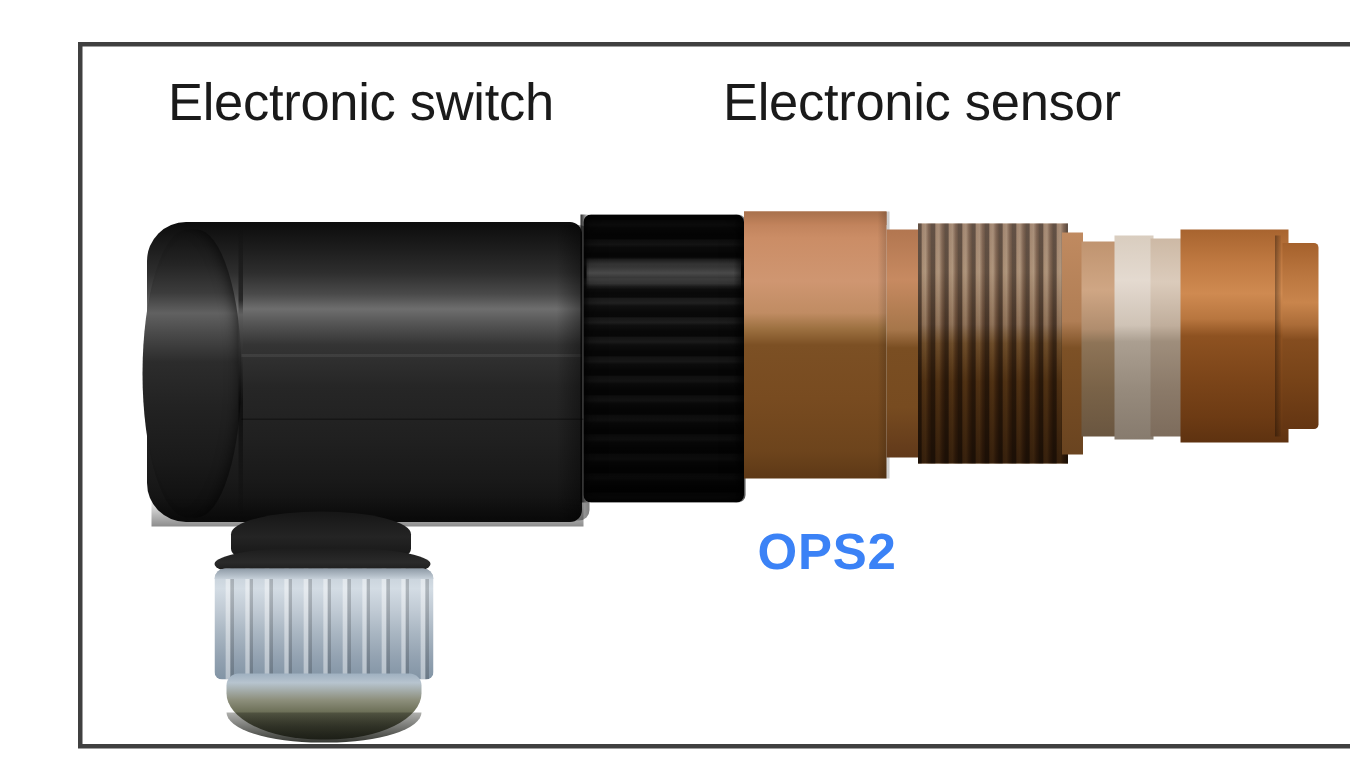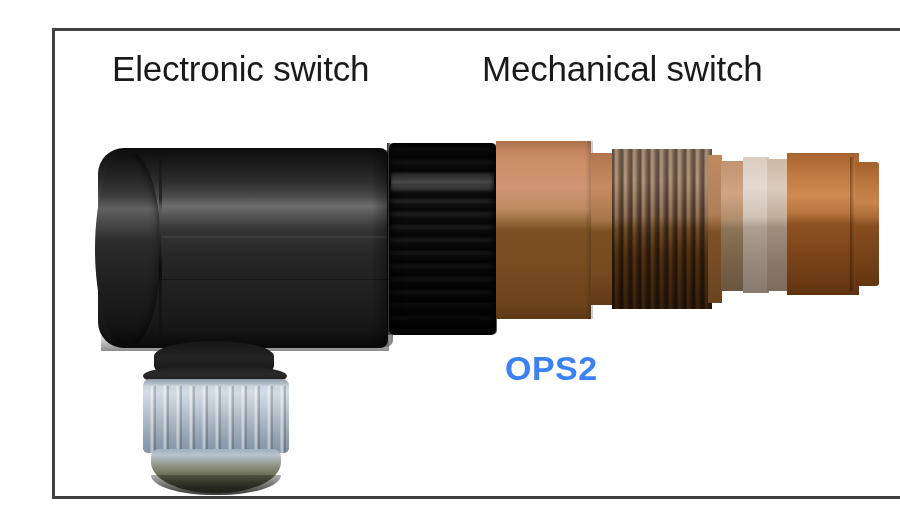--- a/index.html
+++ b/index.html
@@ -346,17 +346,17 @@
     <div class="gland-collar"></div>
     <div class="gland-collar-lip"></div>
     <div class="gland-body"></div>
     <div class="gland-top-edge"></div>
     <div class="gland-nut"></div>
     <div class="gland-nut-shadow"></div>
   </div>
 
   <div class="callout-label" id="label-electronic-switch">Electronic switch</div>
 
-  <div class="callout-label" id="label-mechanical-sensor">Mechanical switch</div>
+  <div class="callout-label" id="label-mechanical-sensor">Electronic sensor</div>
 
   <div id="label-part-number">OPS2</div>
 
 </div>
 
 </body></html>

